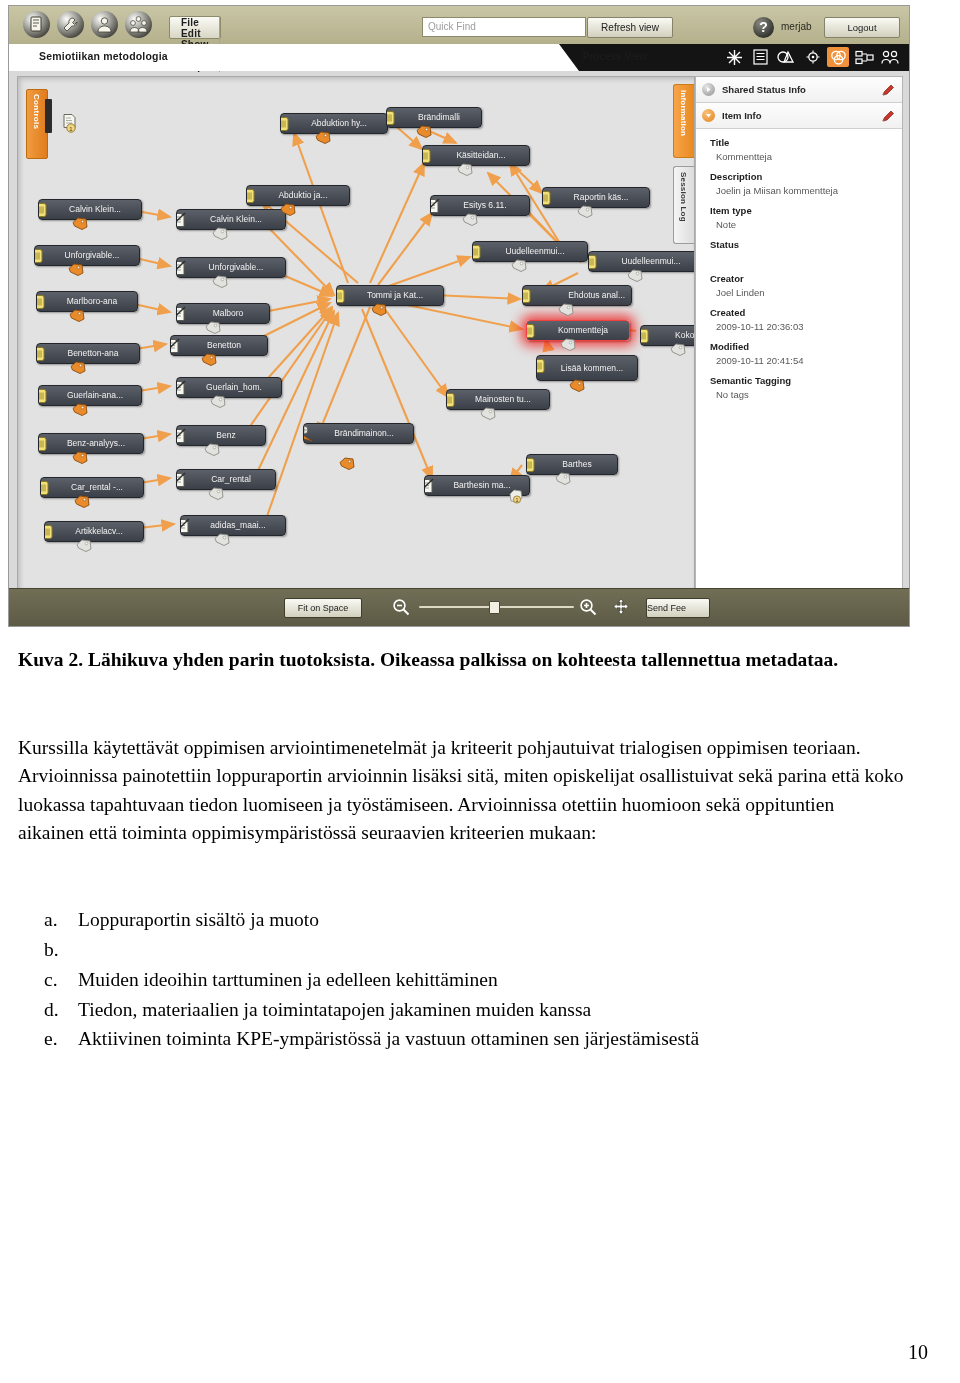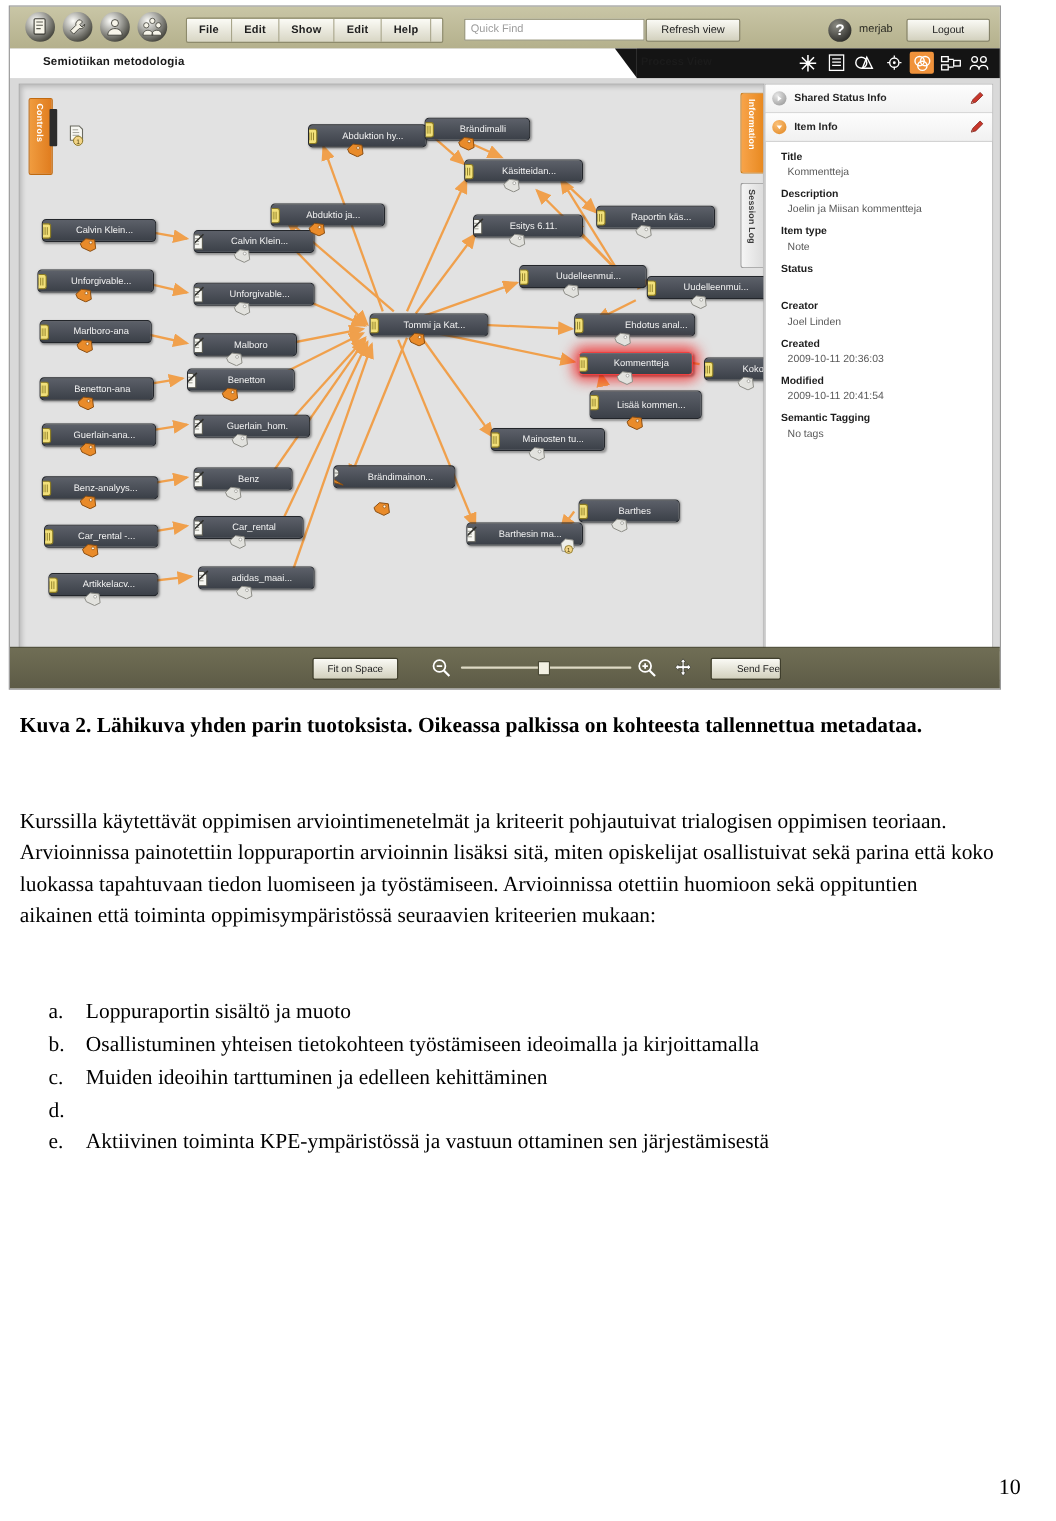--- a/index.html
+++ b/index.html
@@ -30,21 +30,21 @@
     width:27px;height:27px;border-radius:50%;
     background:radial-gradient(circle at 35% 30%,#fdfdfa,#4a4a42 75%);
     position:relative;
   }
   .app-ic svg{position:absolute;left:3px;top:3px;}
 
   .menubar{
     position:absolute;left:160px;top:10px;height:21px;
     background:linear-gradient(#fbfbf6,#d8d6c4);
     border:1px solid #8d8a6c;border-radius:2px;
-    display:flex;align-items:stretch;
+    display:flex;align-items:stretch;flex-direction:column;
   }
   .menubar .mi{
     padding:0 11px;font-size:10px;color:#1d1d1d;font-weight:bold;
     display:flex;align-items:center;border-right:1px solid #a8a58a;
     letter-spacing:.2px;
   }
   .menubar .mi:last-child{border-right:none;}
   .menubar .mi.empty{width:10px;padding:0;}
 
   .quickfind{
@@ -193,21 +193,21 @@
     position:absolute;left:410px;top:17px;width:155px;height:2px;background:#ddd9c4;border-radius:1px;
   }
   .sknob{
     position:absolute;left:70px;top:-5px;width:9px;height:11px;background:#f2f0e2;
     border:1px solid #4a4935;border-radius:1px;
   }
   .panic{position:absolute;left:601px;top:8px;}
   .sendfb{
     position:absolute;left:637px;top:9px;width:62px;height:18px;
     background:linear-gradient(#fafaf5,#d2d0bd);border:1px solid #3f3e2c;border-radius:2px;
-    font-size:9px;color:#1b1b1b;text-align:right;line-height:18px;overflow:hidden;
+    font-size:9px;color:#1b1b1b;text-align:left;line-height:18px;overflow:hidden;
   }
 
   
   .node{
     position:absolute;height:19px;
     background:linear-gradient(#5c6069,#3b4048);
     border:1px solid #23262b;border-radius:4px;
     color:#f2f2f2;font-size:8.5px;font-family:"Liberation Sans", sans-serif;
     display:flex;align-items:center;justify-content:center;
     padding:0 6px 0 16px;white-space:nowrap;overflow:hidden;
@@ -1002,28 +1002,28 @@
   <div class="cap">Kuva 2. Lähikuva yhden parin tuotoksista. Oikeassa palkissa on kohteesta tallennettua metadataa.</div>
   <div class="para">Kurssilla käytettävät oppimisen arviointimenetelmät ja kriteerit pohjautuivat trialogisen oppimisen teoriaan. Arvioinnissa painotettiin loppuraportin arvioinnin lisäksi sitä, miten opiskelijat osallistuivat sekä parina että koko luokassa tapahtuvaan tiedon luomiseen ja työstämiseen. Arvioinnissa otettiin huomioon sekä oppituntien aikainen että toiminta oppimisympäristössä seuraavien kriteerien mukaan:</div>
 
   <ul class="alist">
     <li>
       <span class="mk">a.</span>
       <span>Loppuraportin sisältö ja muoto</span>
     </li>
     <li>
       <span class="mk">b.</span>
-      <span>Osallistuminen yhteisen tietokohteen työstämiseen ideoimalla ja kirjoittamalla</span>
     </li>
     <li>
       <span class="mk">c.</span>
       <span>Muiden ideoihin tarttuminen ja edelleen kehittäminen</span>
     </li>
     <li>
       <span class="mk">d.</span>
+      <span>Tiedon, materiaalien ja toimintatapojen jakaminen muiden kanssa</span>
     </li>
     <li>
       <span class="mk">e.</span>
       <span>Aktiivinen toiminta KPE-ympäristössä ja vastuun ottaminen sen järjestämisestä</span>
     </li>
   </ul>
 
   <div class="pageno">10</div>
 </div>
 

